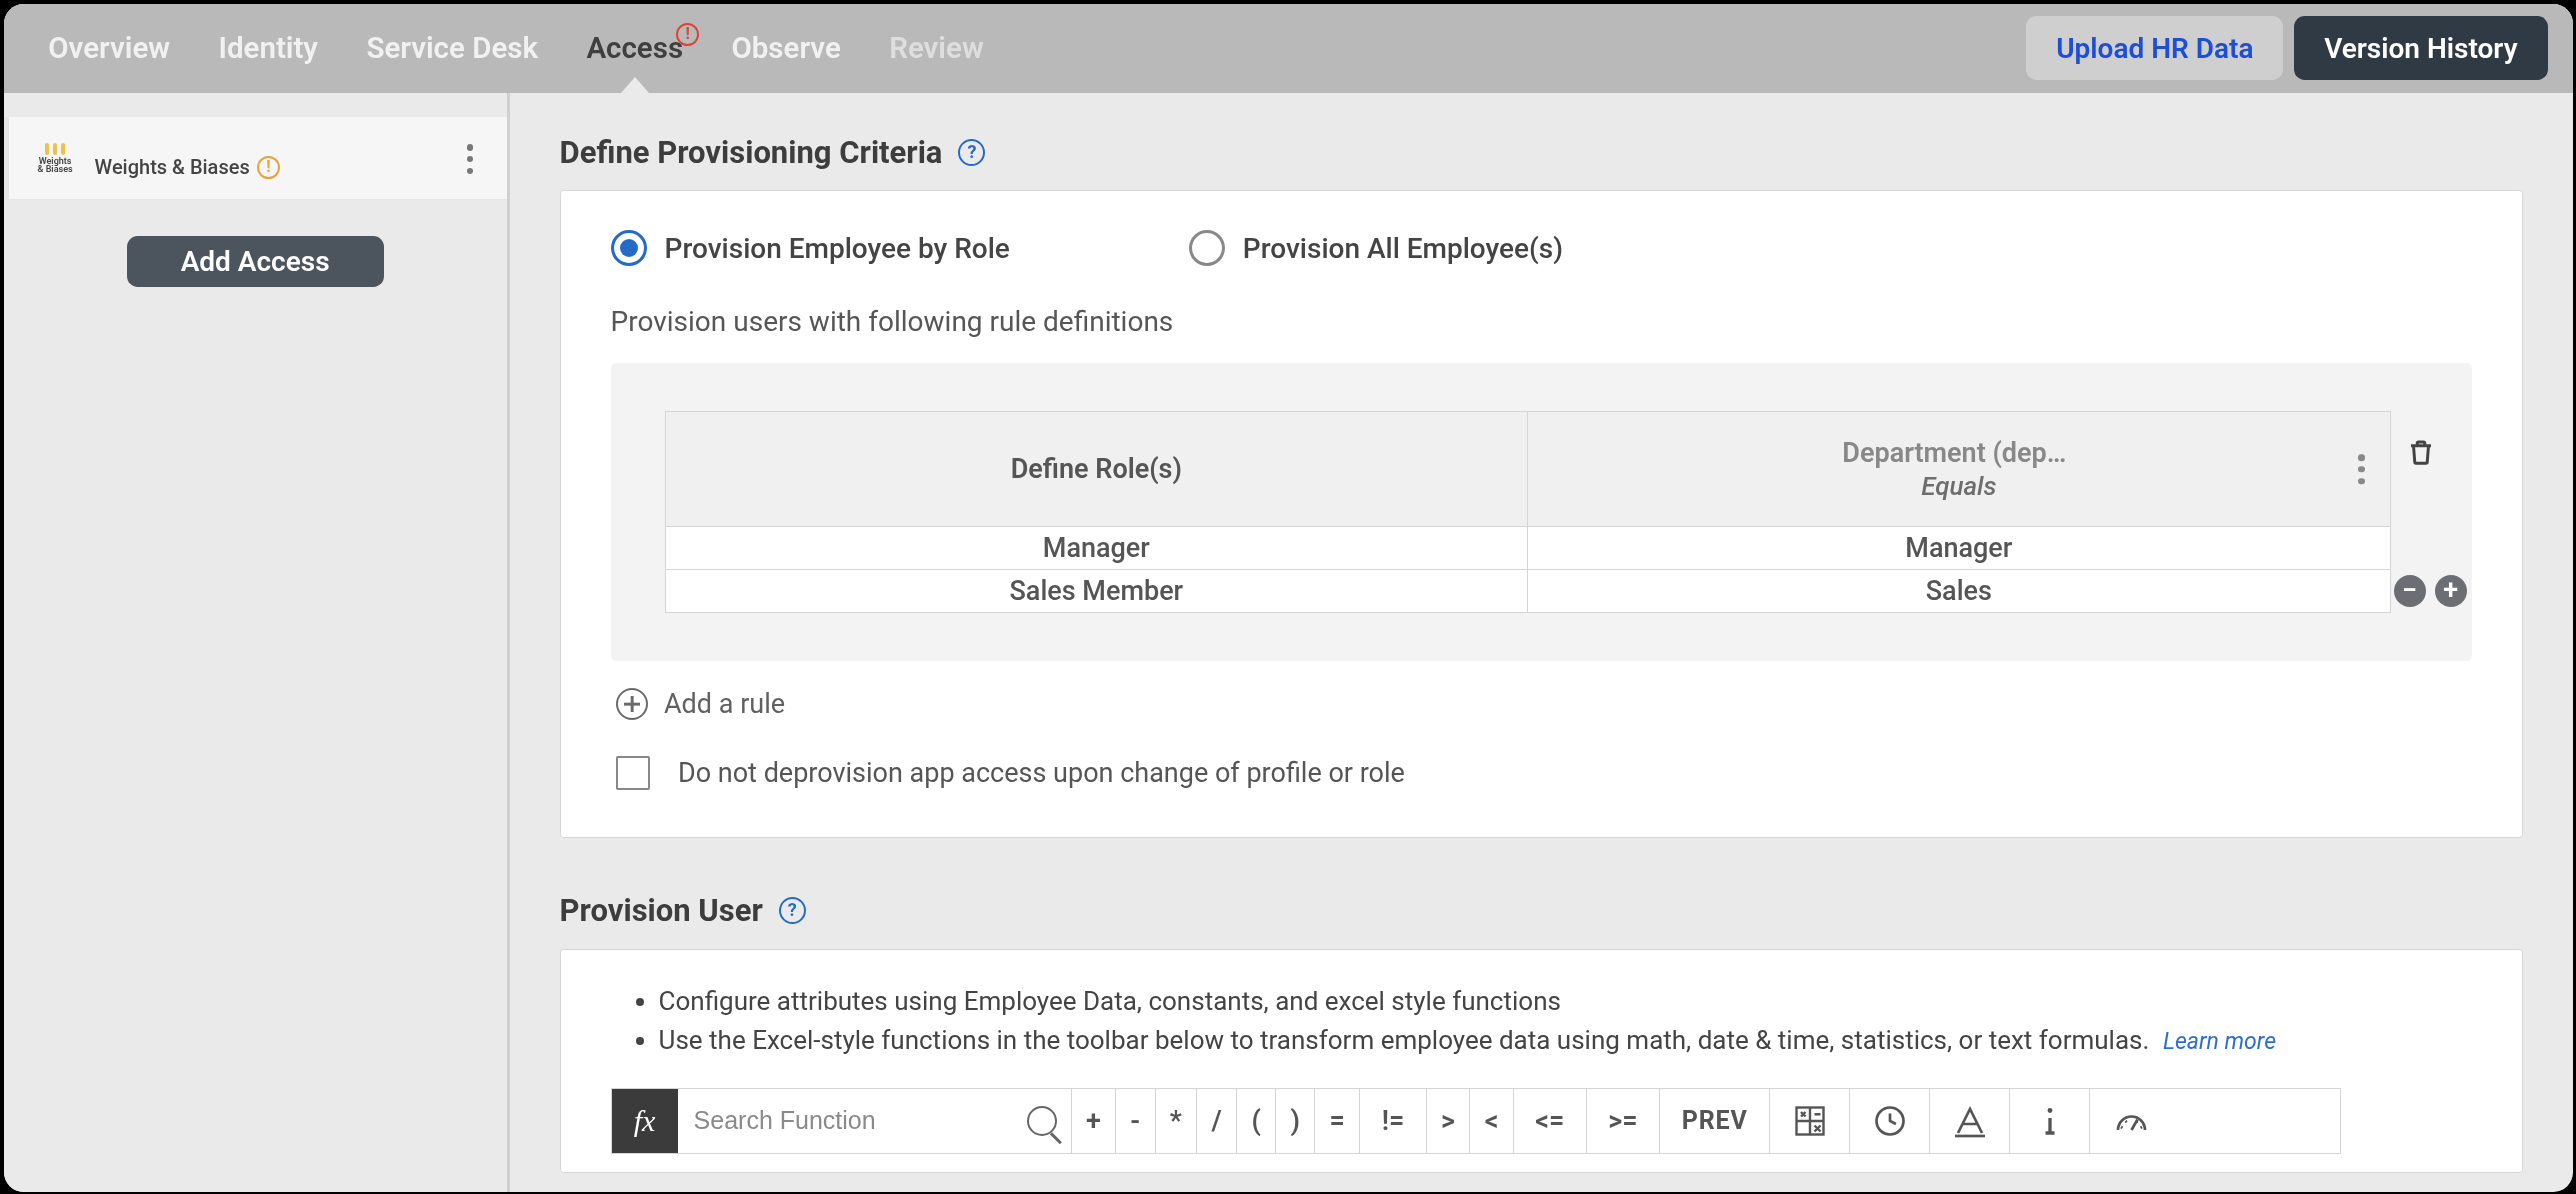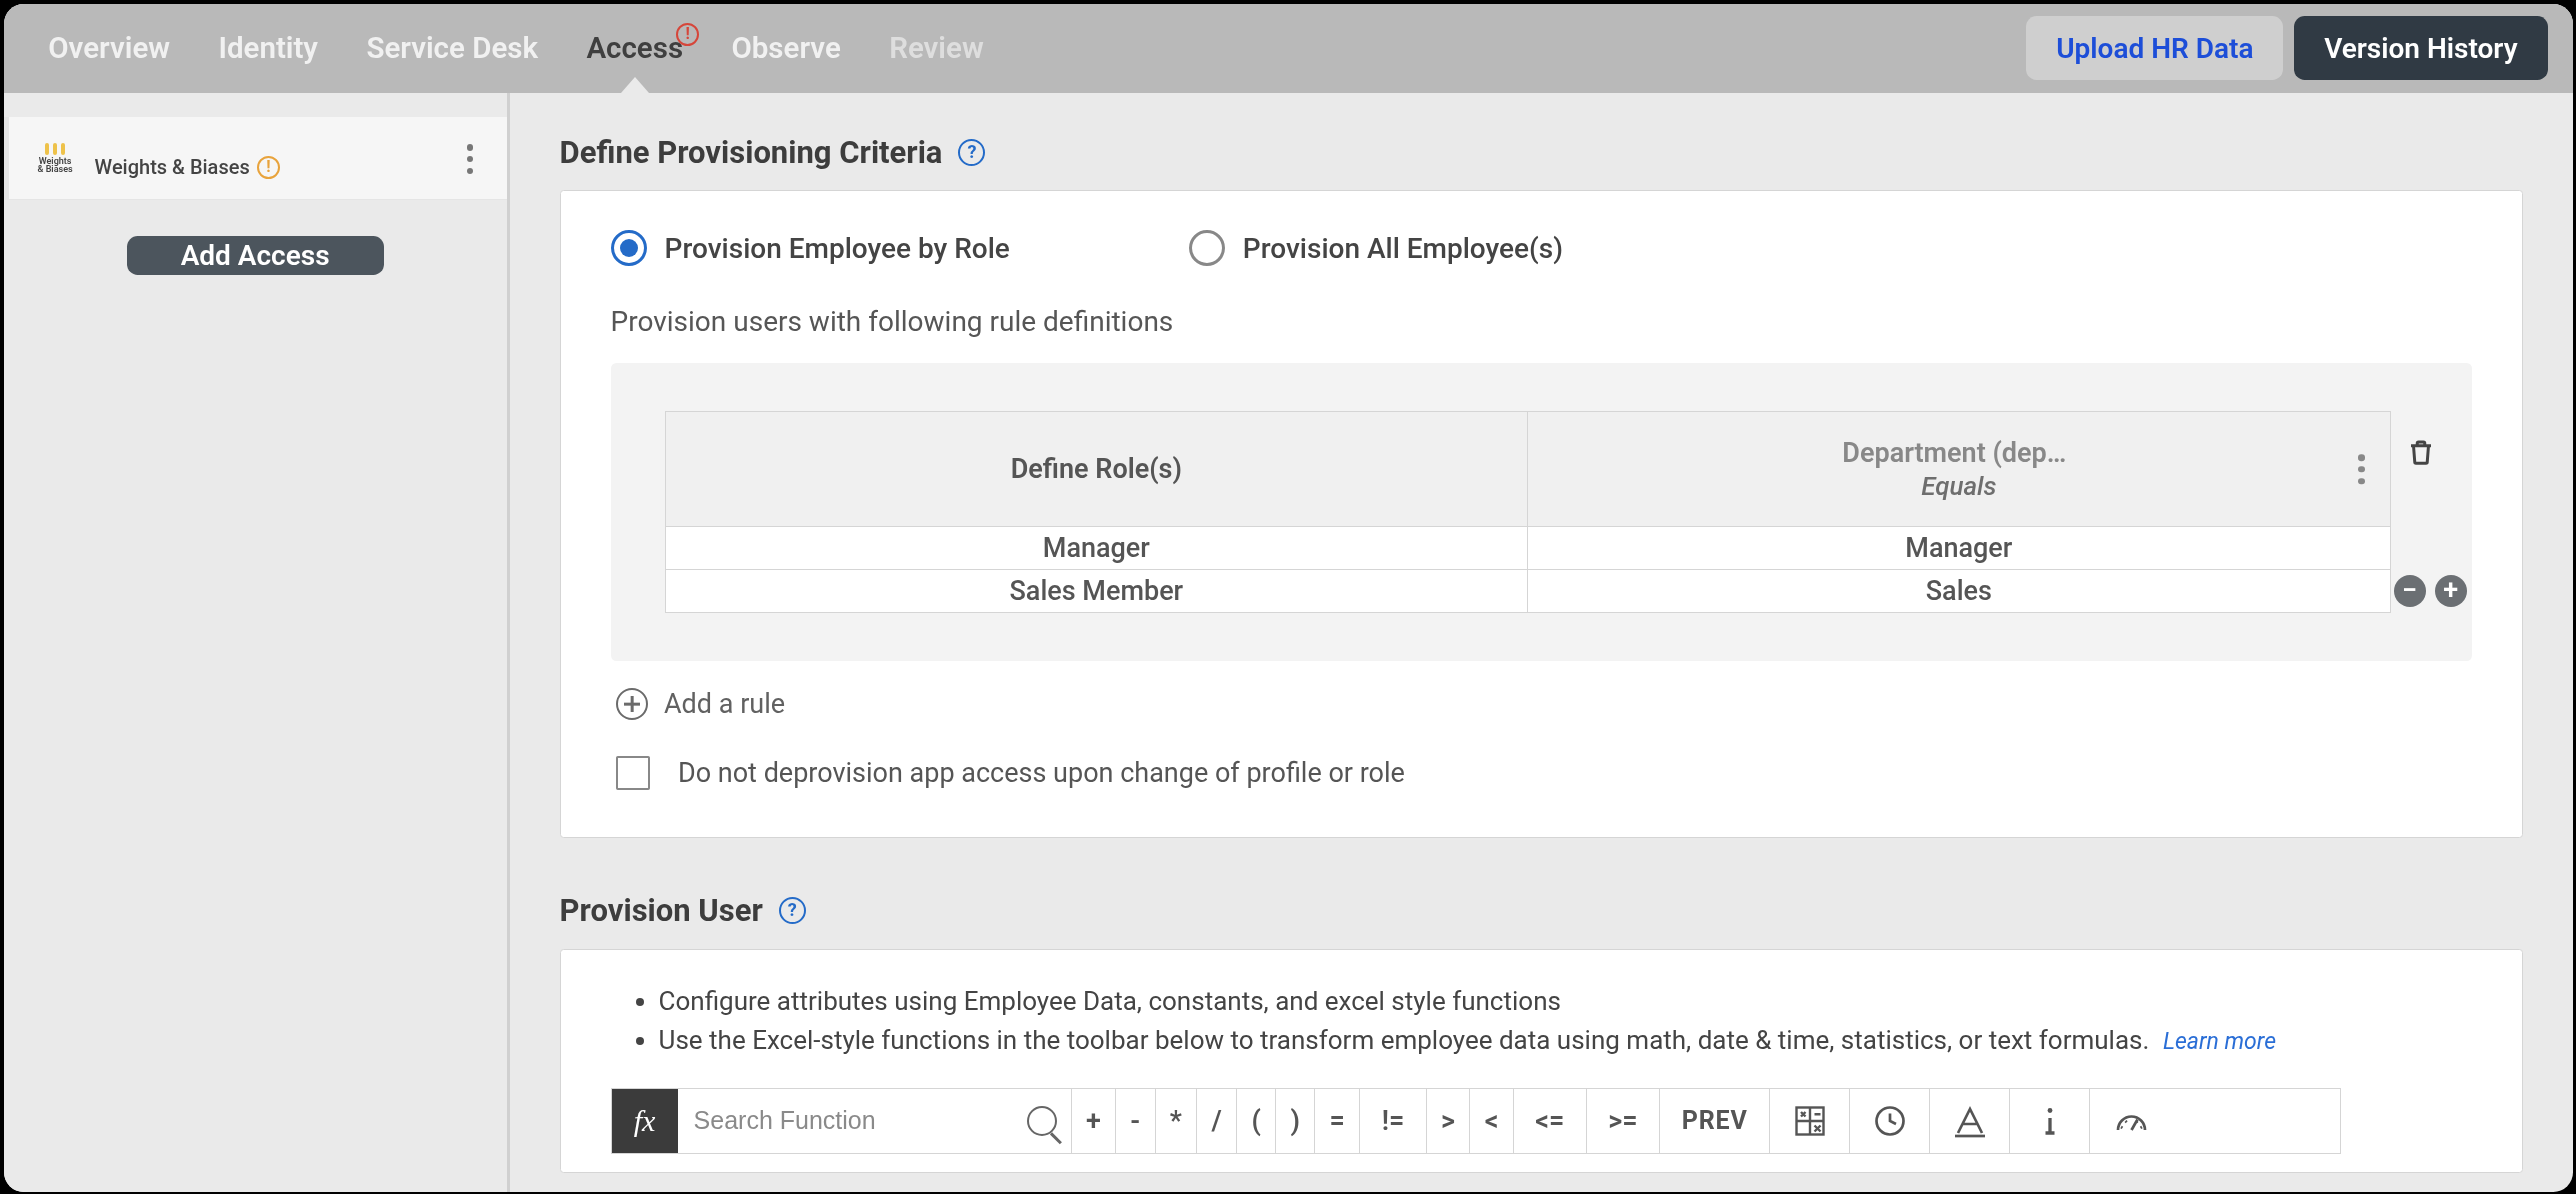--- a/index.html
+++ b/index.html
@@ -149,21 +149,21 @@
   .kebab { margin-left:auto; width:12.5px; display:flex; flex-direction:column; gap:5.4px; cursor:pointer; padding:5.4px 21.5px;}
   .kebab span { width:6.3px; height:6.3px; border-radius:50%; background:#777; }
   .add-btn {
     align-self: center;
     margin: 36px 0;
     background: #4c555d;
     color: #fff;
     font-size: 28px;
     font-weight: 600;
     border-radius: 10.7px;
-    padding: 3px 54px;
+    padding: 9px 54px;
     cursor: pointer;
   }
 
   
   .main {
     flex: 1;
     padding: 32px 50px 0 50px;
     overflow: auto;
     min-width: 0;
   }

